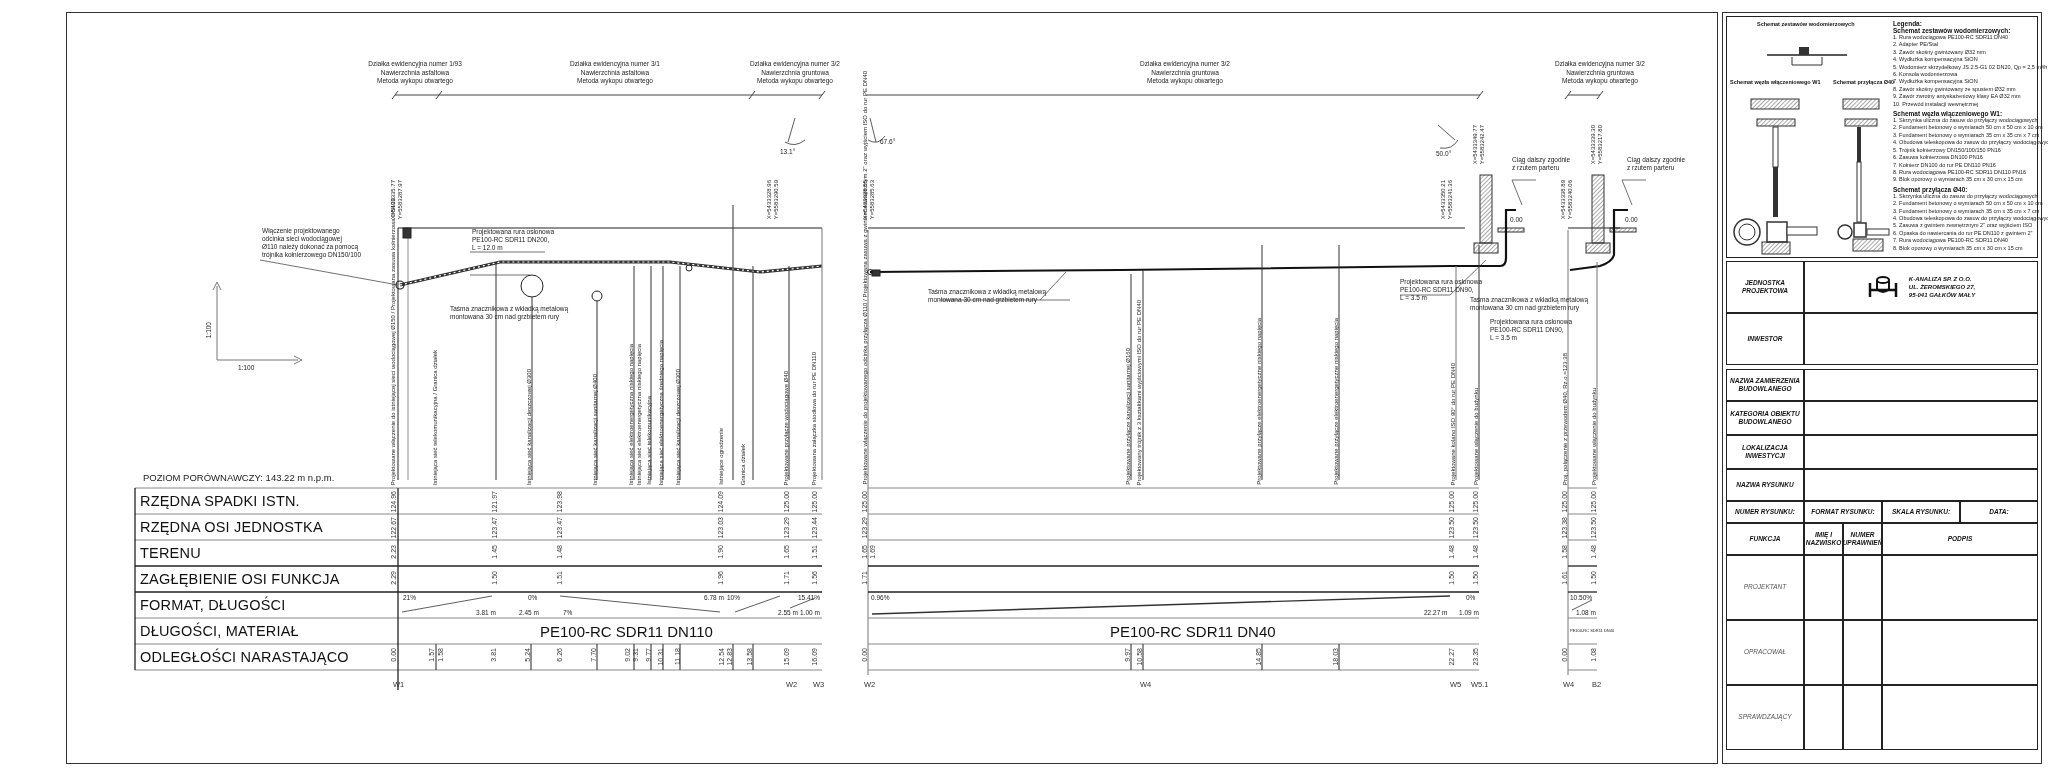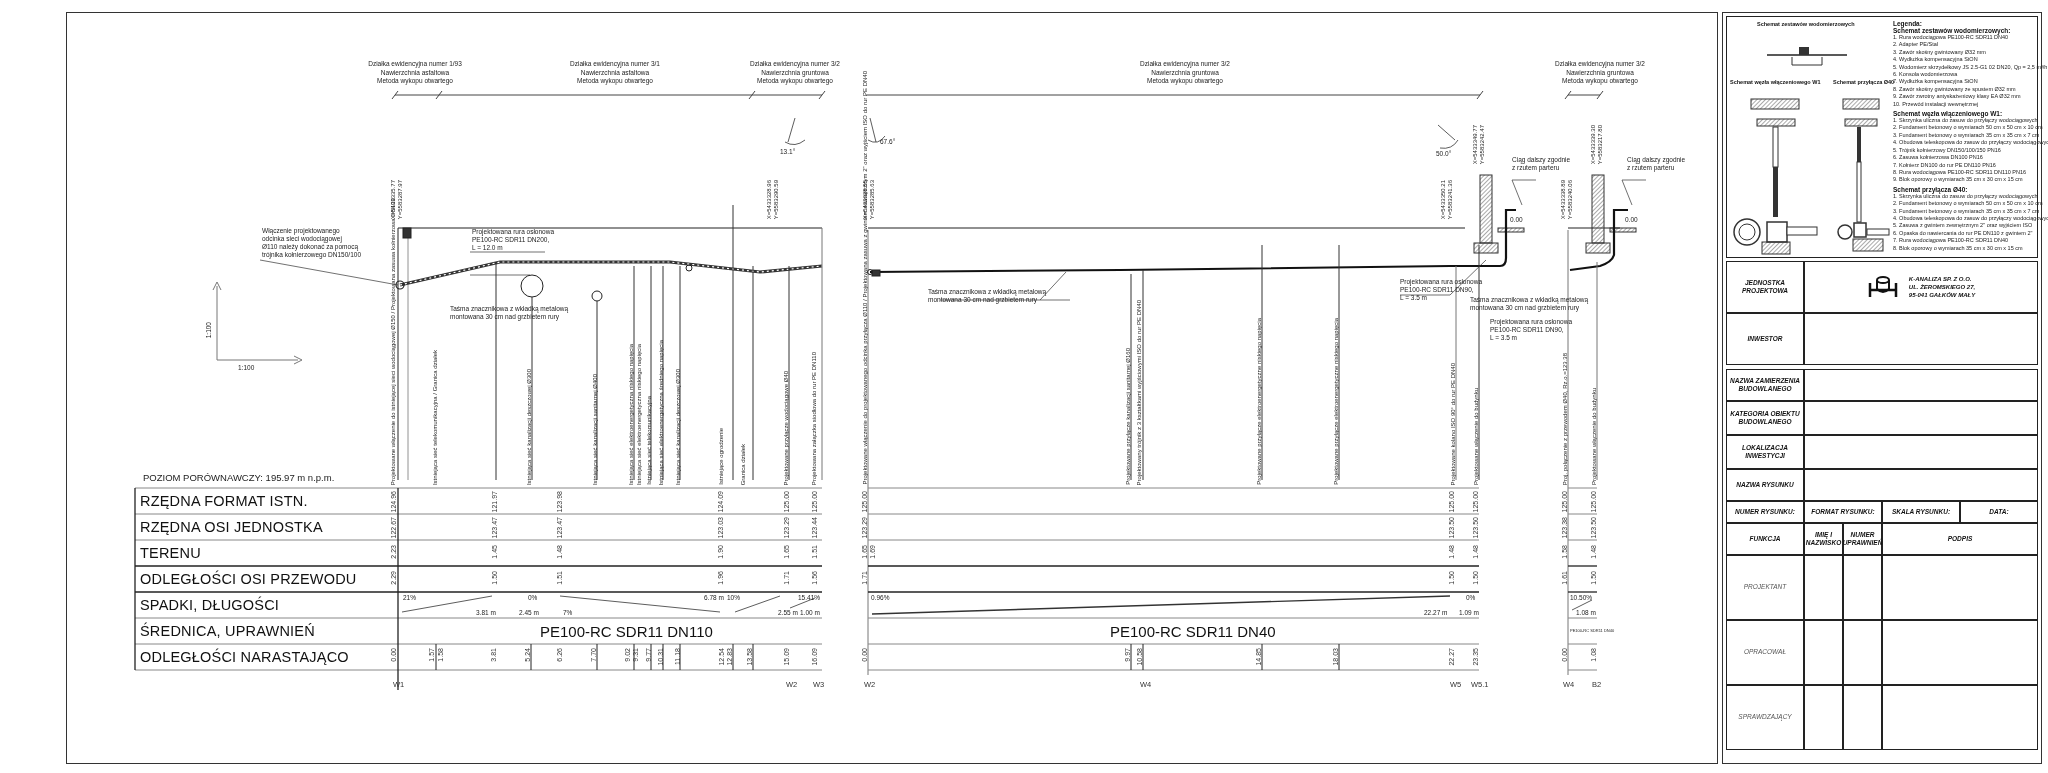--- a/index.html
+++ b/index.html
@@ -292,28 +292,28 @@
 <div class="vtext" style="left:1125px;bottom:288px;">Projektowane przyłącze kanalizacji sanitarnej Ø160</div>
 <div class="vtext" style="left:1136px;bottom:288px;">Projektowany trójnik z 3 kształtkami wyjściowymi ISO do rur PE DN40</div>
 <div class="vtext" style="left:1256px;bottom:288px;">Projektowane przyłącze elektroenergetyczne niskiego napięcia</div>
 <div class="vtext" style="left:1333px;bottom:288px;">Projektowane przyłącze elektroenergetyczne niskiego napięcia</div>
 <div class="vtext" style="left:1450px;bottom:288px;">Projektowane kolano ISO 90° do rur PE DN40</div>
 <div class="vtext" style="left:1473px;bottom:288px;">Projektowane włączenie do budynku</div>
 
 <div class="vtext" style="left:1562px;bottom:288px;">Proj. połączenie z przewodem Ø40, Rz.o.=123.38</div>
 <div class="vtext" style="left:1591px;bottom:288px;">Projektowane włączenie do budynku</div>
 
-<div class="abs" style="left:143px;top:472px;font-size:9.5px;color:#222;">POZIOM PORÓWNAWCZY: 195.97 m n.p.m.</div>
-
-<div class="rowlabel" style="top:493px;">RZĘDNA FORMAT ISTN.</div>
+<div class="abs" style="left:143px;top:472px;font-size:9.5px;color:#222;">POZIOM PORÓWNAWCZY: 143.22 m n.p.m.</div>
+
+<div class="rowlabel" style="top:493px;">RZĘDNA SPADKI ISTN.</div>
 <div class="rowlabel" style="top:519px;">RZĘDNA OSI JEDNOSTKA</div>
 <div class="rowlabel" style="top:545px;">TERENU</div>
-<div class="rowlabel" style="top:571px;">ODLEGŁOŚCI OSI PRZEWODU</div>
-<div class="rowlabel" style="top:597px;">SPADKI, DŁUGOŚCI</div>
-<div class="rowlabel" style="top:623px;">ŚREDNICA, UPRAWNIEŃ</div>
+<div class="rowlabel" style="top:571px;">ZAGŁĘBIENIE OSI FUNKCJA</div>
+<div class="rowlabel" style="top:597px;">FORMAT, DŁUGOŚCI</div>
+<div class="rowlabel" style="top:623px;">DŁUGOŚCI, MATERIAŁ</div>
 <div class="rowlabel" style="top:649px;">ODLEGŁOŚCI NARASTAJĄCO</div>
 
 <div>
   <div class="vval" style="left:390px;top:491px;">124.96</div>
   <div class="vval" style="left:491px;top:491px;">121.97</div>
   <div class="vval" style="left:556px;top:491px;">123.98</div>
   <div class="vval" style="left:717px;top:491px;">124.09</div>
   <div class="vval" style="left:783px;top:491px;">125.00</div>
   <div class="vval" style="left:811px;top:491px;">125.00</div>
 

